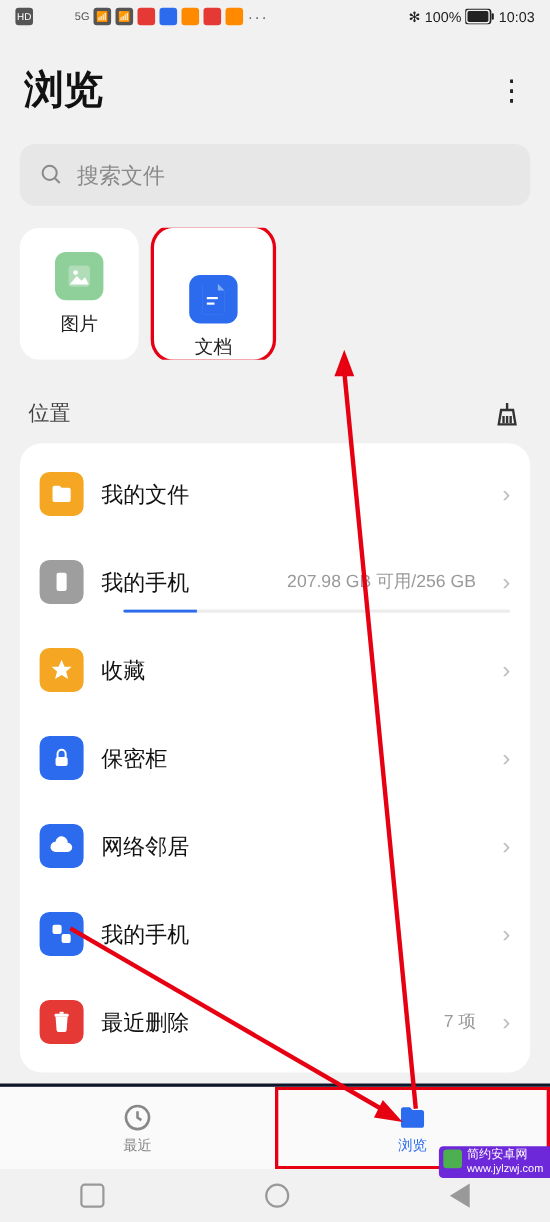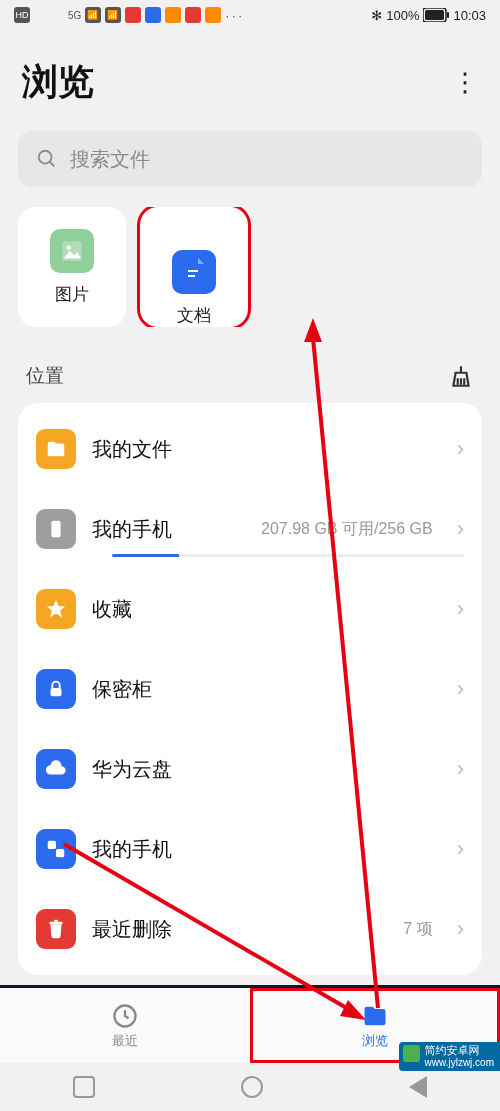--- a/index.html
+++ b/index.html
@@ -46,21 +46,21 @@
 .sysnav { position:absolute; left:0; right:0; bottom:0; height:48px; background:#f1f1f1; display:flex; align-items:center; justify-content:space-around; }
 .sysnav .k { width:22px; height:22px; border:2px solid #999; }
 .sysnav .sq { border-radius:4px; }
 .sysnav .ci { border-radius:50%; }
 .sysnav .tr { width:0;height:0;border:none;border-top:11px solid transparent;border-bottom:11px solid transparent;border-right:18px solid #999; background:none;}
 
 .arrow { position:absolute; pointer-events:none; }
 .arrow line { stroke:#e60012; stroke-width:4; }
 .arrow polygon { fill:#e60012; }
 
-.watermark { position:absolute; right:0; bottom:40px; background:#0369a1; color:#fff; padding:2px 6px 2px 26px; border-radius:4px 0 0 4px; font-size:11px; line-height:1.2; }
+.watermark { position:absolute; right:0; bottom:40px; background:#6d28d9; color:#fff; padding:2px 6px 2px 26px; border-radius:4px 0 0 4px; font-size:11px; line-height:1.2; }
 .watermark::before{content:"";position:absolute;left:4px;top:3px;width:17px;height:17px;background:#4caf50;border-radius:3px;}
 </style>
 </head>
 <body>
 
 <div class="status-bar">
   <div class="status-left">
     <span class="mini-ic sig">HD</span>
     <span style="font-size:10px;color:#555;padding-left:34px;">5G</span>
     <span class="mini-ic sig">📶</span>
@@ -173,21 +173,21 @@
       </div>
     <span class="row-label">保密柜</span>
     <span class="chev">›</span>
   </div>
   <div class="row">
     <div class="row-ic" style="background:#2c6bed">
         <svg width="24" height="22" viewBox="0 0 24 24" fill="#fff">
           <path d="M6 18 A5 5 0 0 1 6 8 A6 6 0 0 1 18 9 A4 4 0 0 1 18 18 Z"></path>
         </svg>
       </div>
-    <span class="row-label">华为云盘</span>
+    <span class="row-label">网络邻居</span>
     <span class="chev">›</span>
   </div>
   <div class="row">
     <div class="row-ic" style="background:#2c6bed">
         <svg width="22" height="22" viewBox="0 0 24 24" fill="#fff">
           <rect x="3" y="3" width="9" height="9" rx="2"></rect>
           <rect x="12" y="12" width="9" height="9" rx="2"></rect>
         </svg>
       </div>
     <span class="row-label">我的手机</span>

